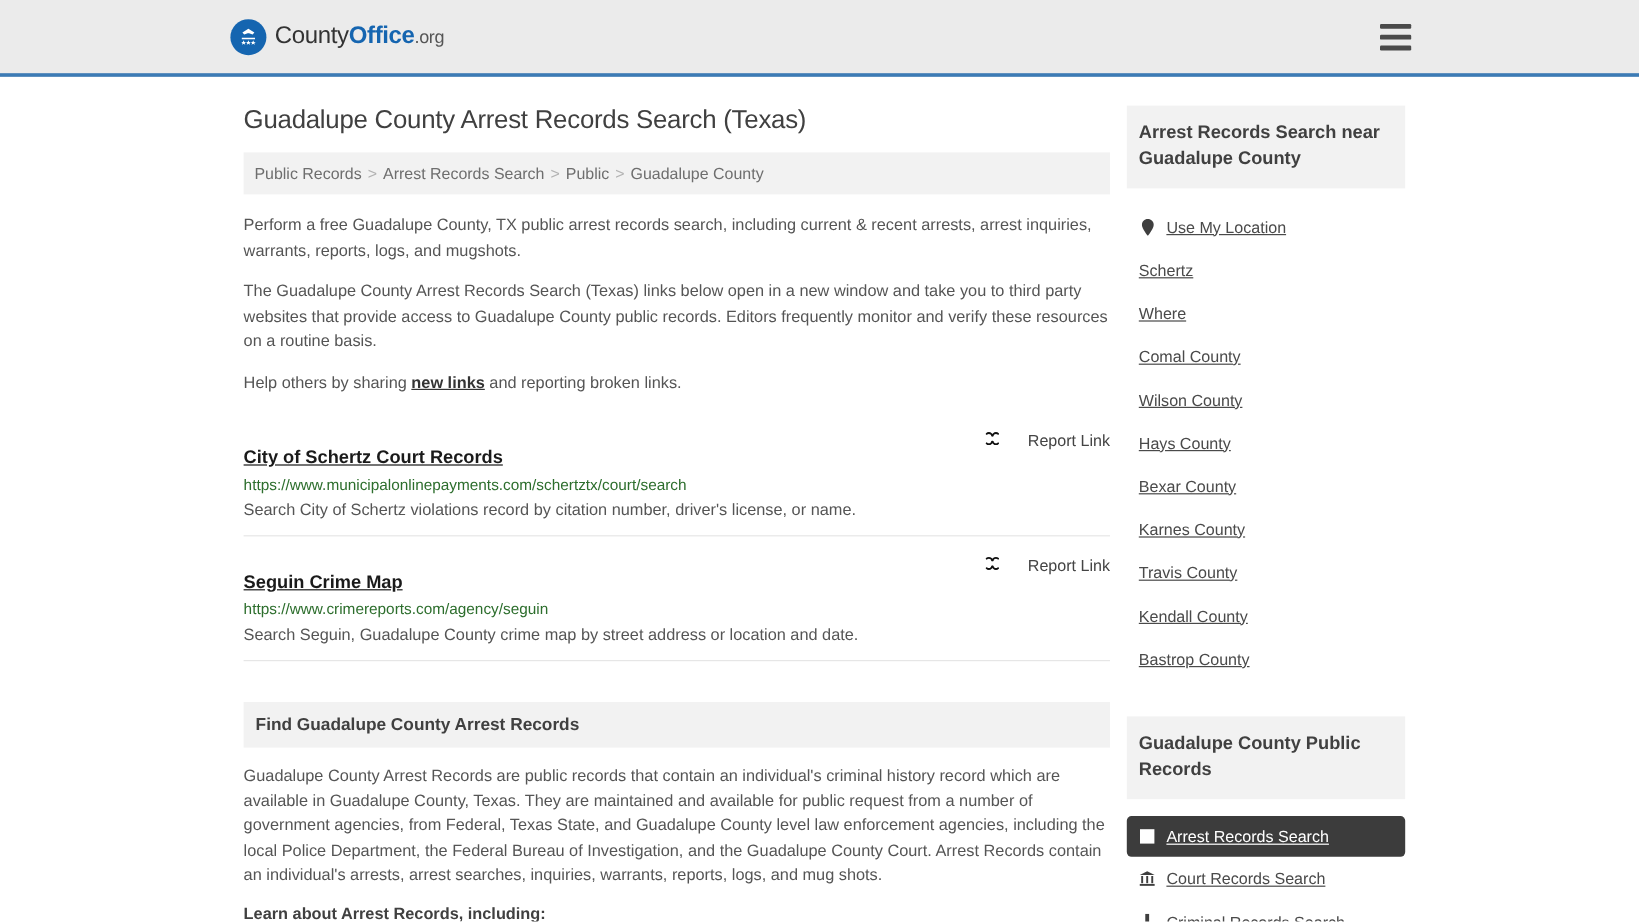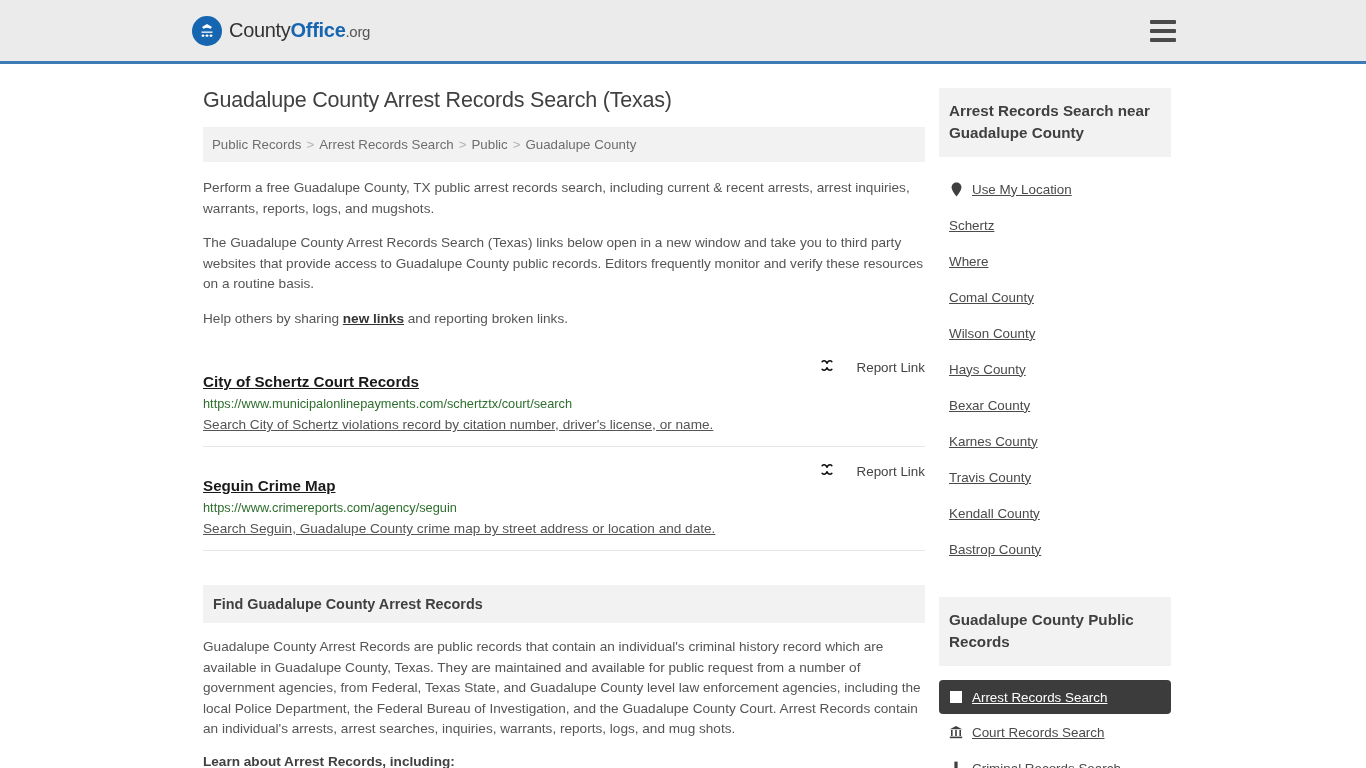--- a/index.html
+++ b/index.html
@@ -187,21 +187,20 @@
     color: #2d6e2d;
     margin-top: 6px;
     text-decoration: none;
     word-break: break-all;
   }
   .result-desc {
     font-size: 13.6px;
     color: #555555;
     margin-top: 4px;
     line-height: 19px;
-    text-decoration: underline;
   }
 
   
   .section-head {
     background: #f2f2f2;
     padding: 11px 10px;
     font-size: 14.4px;
     font-weight: bold;
     color: #404040;
     margin-top: 34px;

